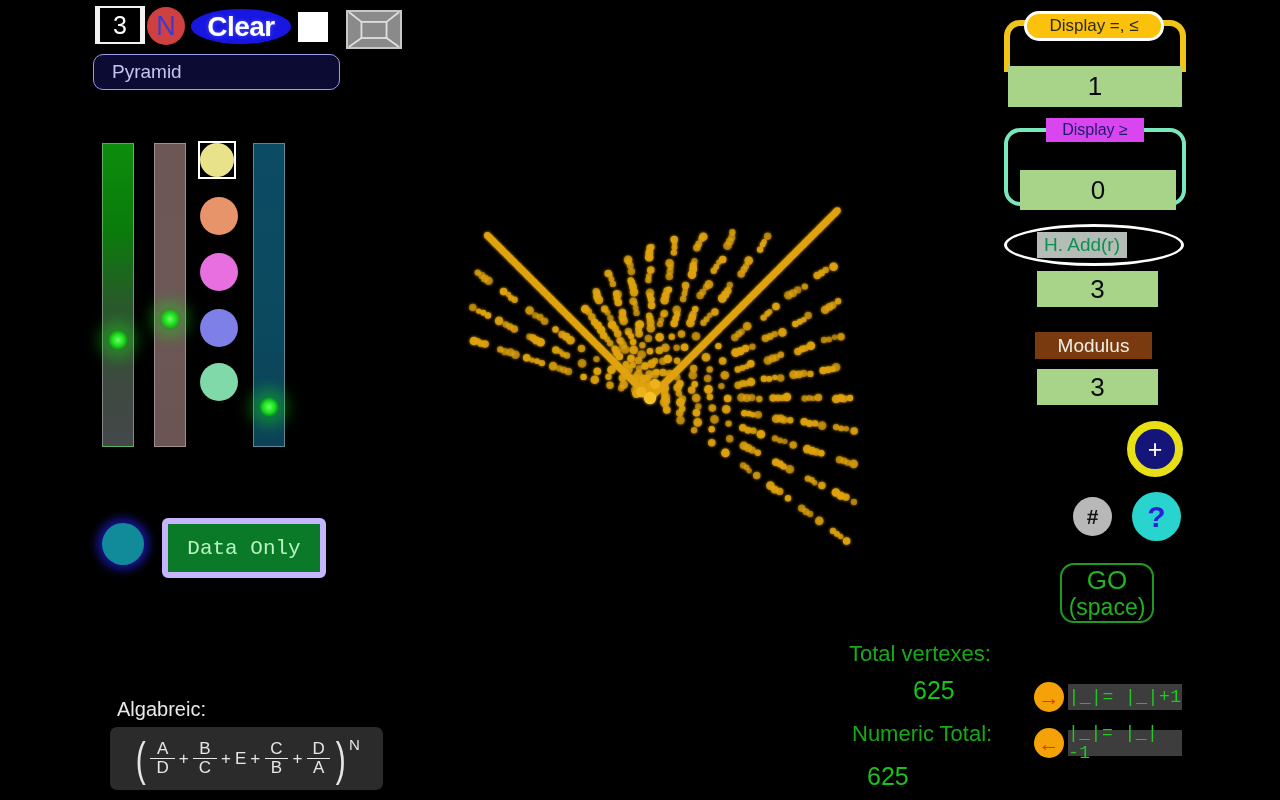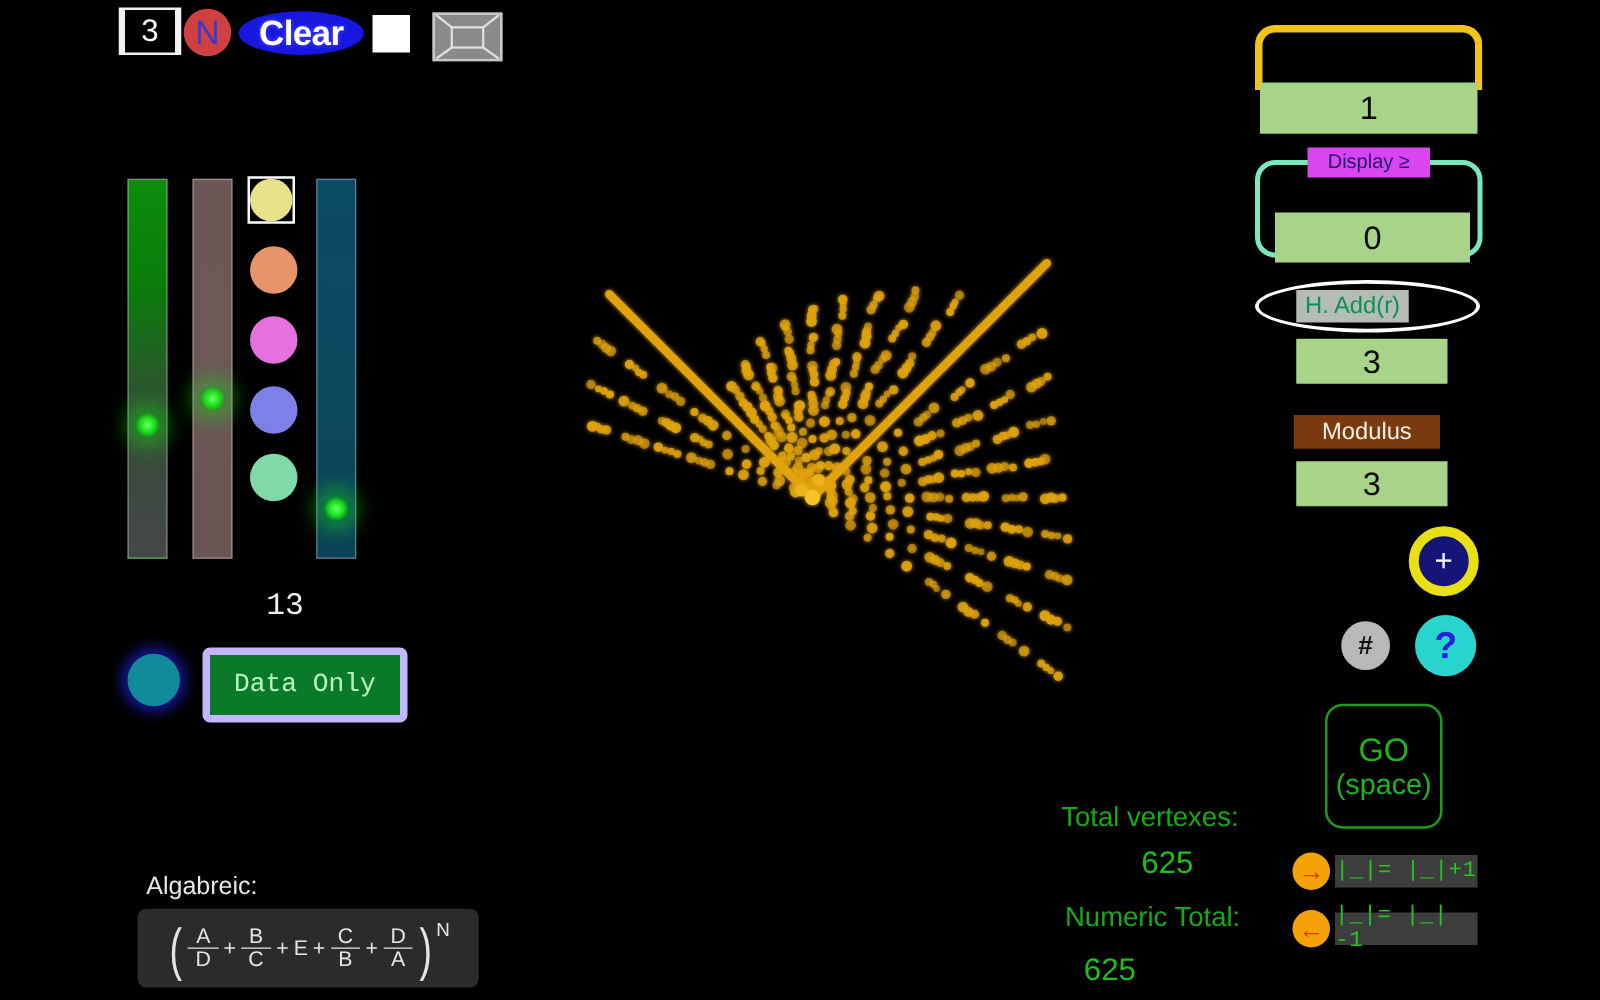--- a/index.html
+++ b/index.html
@@ -193,21 +193,21 @@
     display: flex; align-items: center; justify-content: center;
     color: #111; font-size: 21px; font-weight: bold;
   }
   #btn-help {
     position: absolute; left: 1132px; top: 492px; width: 49px; height: 49px;
     border-radius: 50%; background: #2ad4ce;
     display: flex; align-items: center; justify-content: center;
     color: #2a20d8; font-size: 30px; font-weight: bold;
   }
   #btn-go {
-    position: absolute; left: 1060px; top: 563px; width: 94px; height: 100px;
+    position: absolute; left: 1060px; top: 563px; width: 94px; height: 60px;
     border: 2px solid #1f9c1f; border-radius: 14px;
     display: flex; flex-direction: column; align-items: center; justify-content: center;
     color: #1fb41f; line-height: 1.05;
   }
   #btn-go .go-main { font-size: 26px; }
   #btn-go .go-sub { font-size: 23px; }
 
   
   .total-label { position: absolute; color: #17aa17; font-size: 22px; }
   .total-value { position: absolute; color: #19c219; font-size: 25px; }
@@ -250,20 +250,23 @@
     <svg id="persp-icon" viewBox="0 0 56 39">
       <rect x="0" y="0" width="56" height="39" fill="#8a8a8a"></rect>
       <rect x="14" y="11" width="28" height="18" fill="none" stroke="#e0e0e0" stroke-width="2"></rect>
       <line x1="0" y1="0" x2="14" y2="11" stroke="#e0e0e0" stroke-width="2"></line>
       <line x1="56" y1="0" x2="42" y2="11" stroke="#e0e0e0" stroke-width="2"></line>
       <line x1="0" y1="39" x2="14" y2="29" stroke="#e0e0e0" stroke-width="2"></line>
       <line x1="56" y1="39" x2="42" y2="29" stroke="#e0e0e0" stroke-width="2"></line>
     </svg>
   </div>
 
+  <div id="name-field">
+    <span>Pyramid</span>
+  </div>
 
   <div id="slider-1" class="slider">
     <div class="handle" style="top:65%"></div>
   </div>
   <div id="slider-2" class="slider">
     <div class="handle" style="top:58%"></div>
   </div>
   <div id="slider-3" class="slider">
     <div class="handle" style="top:87%"></div>
   </div>
@@ -277,21 +280,20 @@
   <div class="swatch" style="top:253px">
     <div class="dot" style="background:#e86fe0"></div>
   </div>
   <div class="swatch" style="top:309px">
     <div class="dot" style="background:#7f7fe8"></div>
   </div>
   <div class="swatch" style="top:363px">
     <div class="dot" style="background:#7fd9a8"></div>
   </div>
 
-  <div id="count-val">13</div>
   <div id="teal-dot"></div>
   <div id="data-only-btn">Data Only</div>
 
   <div id="alg-label">Algabreic:</div>
   <div id="alg-box">
     <div id="alg-expr">
       <span class="paren">(</span>
       <span class="frac">
         <span class="num">A</span>
         <span class="den">D</span>
@@ -1020,20 +1022,21 @@
           <circle cx="37.7" cy="156.2" r="3.19" fill="#e0a310" opacity="0.75"></circle>
           <circle cx="33.9" cy="156.0" r="4.30" fill="#e0a310" opacity="0.92"></circle>
           <circle cx="210.0" cy="213.0" r="6.20" fill="#f5c22a" opacity="1.00"></circle>
           <circle cx="201.0" cy="207.0" r="5.20" fill="#edb41e" opacity="0.95"></circle>
           <circle cx="215.0" cy="199.0" r="5.00" fill="#edb41e" opacity="0.92"></circle>
         </g>
       </svg>
   </div>
 
   <div id="br-gold" class="bracket"></div>
+  <div id="lbl-display-le">Display =, ≤</div>
   <div id="val-1">1</div>
 
   <div id="br-mint" class="bracket"></div>
   <div id="lbl-display-ge">Display ≥</div>
   <div id="val-0">0</div>
 
   <div id="ellipse-hadd"></div>
   <div id="lbl-hadd">H. Add(r)</div>
   <div id="val-3a">3</div>
 

